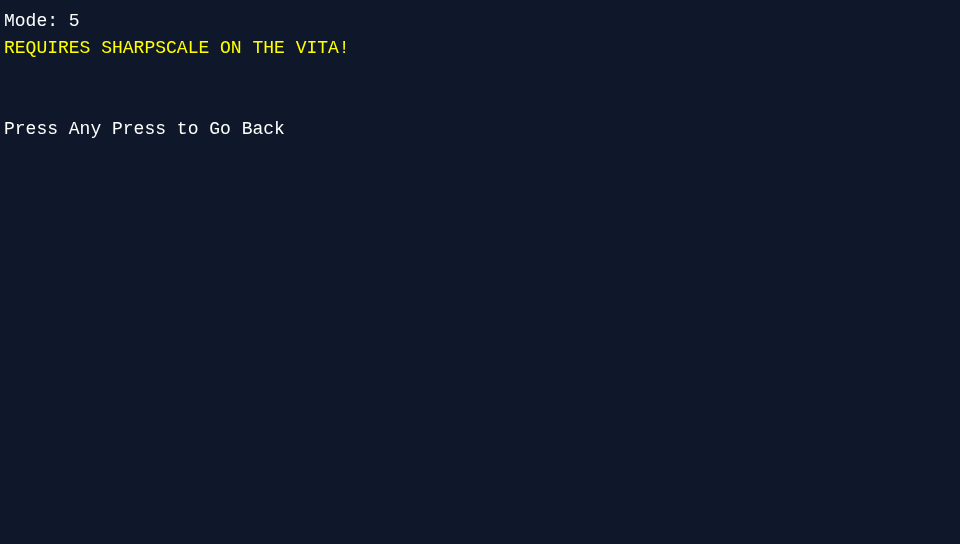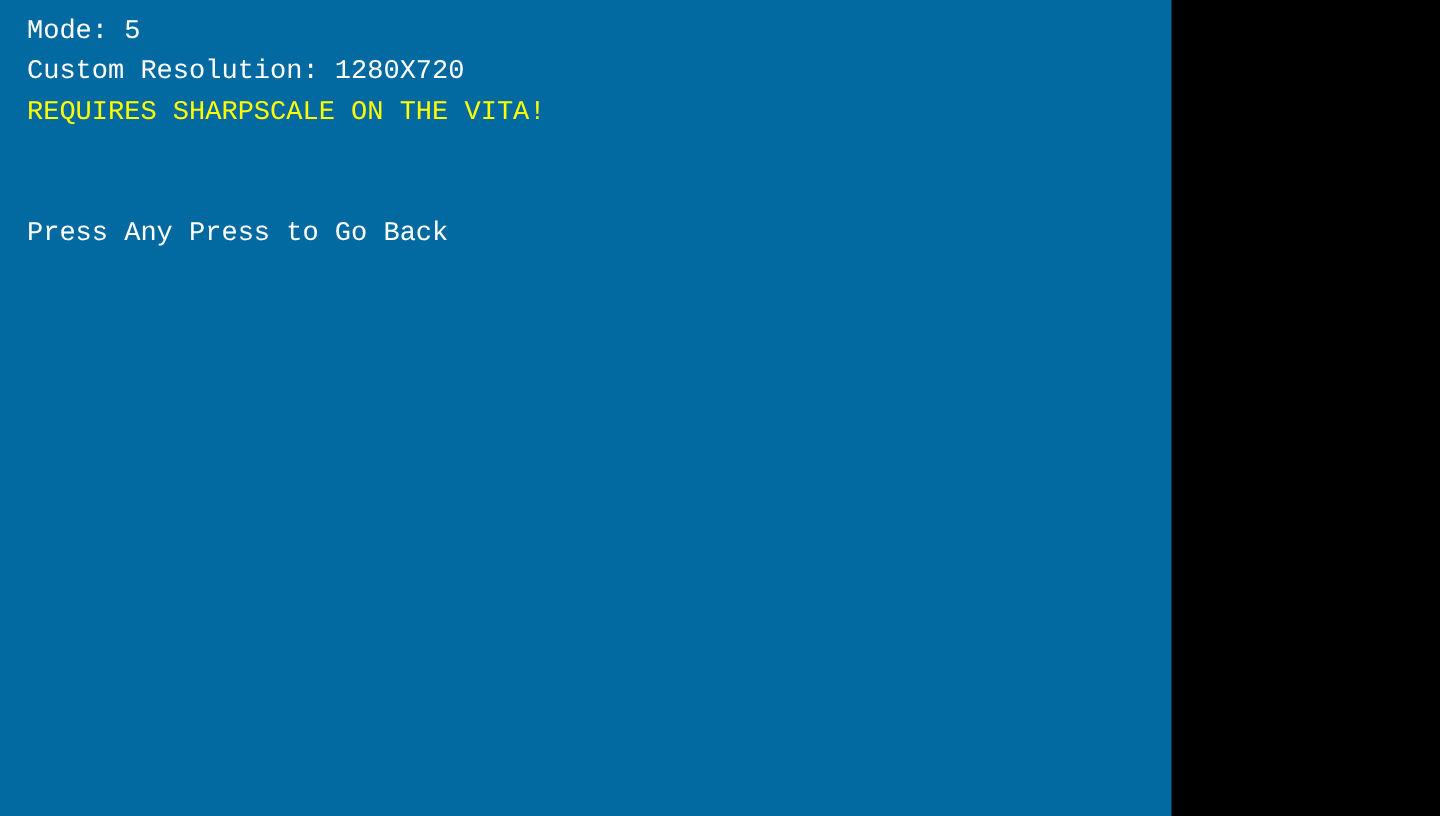--- a/index.html
+++ b/index.html
@@ -10,24 +10,24 @@
     body {
       background-color: #000000;
       width: 960px;
       height: 544px;
       overflow: hidden;
       font-family: 'Courier New', Courier, monospace;
       font-size: 18px;
       line-height: 1.5;
     }
     .screen {
-      width: 781px;
+      width: 960px;
       height: 544px;
-      background: #0369a1;
-      padding: 8px 18px;
+      background: #0f172a;
+      padding: 8px 4px;
     }
     .line {
       display: block;
       white-space: pre;
     }
     .white {
       color: #ffffff;
     }
     .yellow {
       color: #ffff00;
@@ -39,18 +39,17 @@
       color: #000;
       display: block;
       height: 1.5em;
     }
   </style>
 </head>
 <body>
 
 <div class="screen">
   <span class="line white">Mode: 5</span>
-  <span class="line white">Custom Resolution: 1280X720</span>
   <span class="line yellow">REQUIRES SHARPSCALE ON THE VITA!</span>
   <span class="blank"> </span>
   <span class="blank"> </span>
   <span class="line white">Press Any Press to Go Back</span>
 </div>
 
 </body></html>

